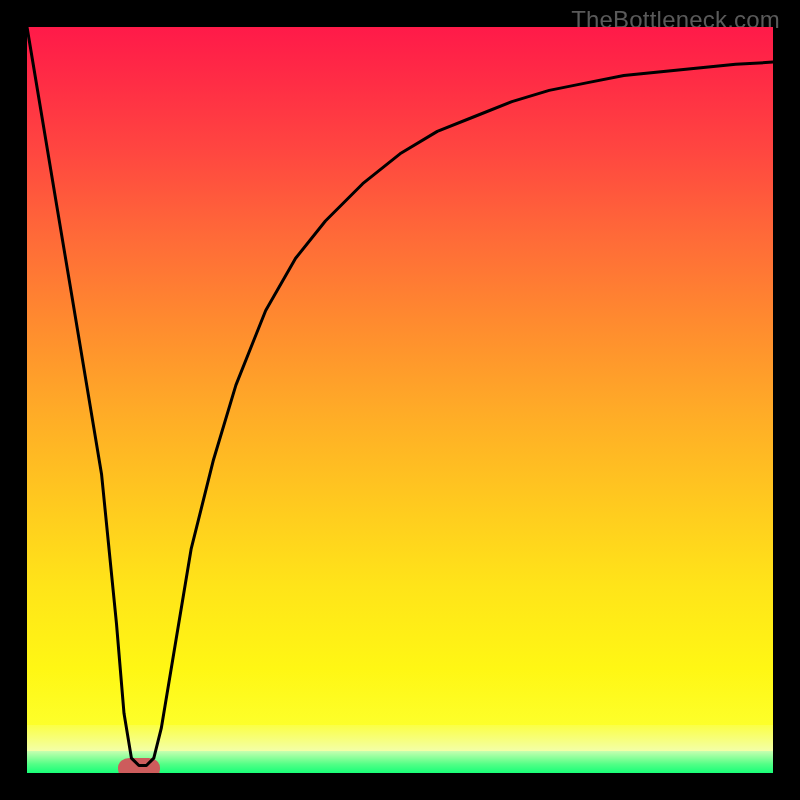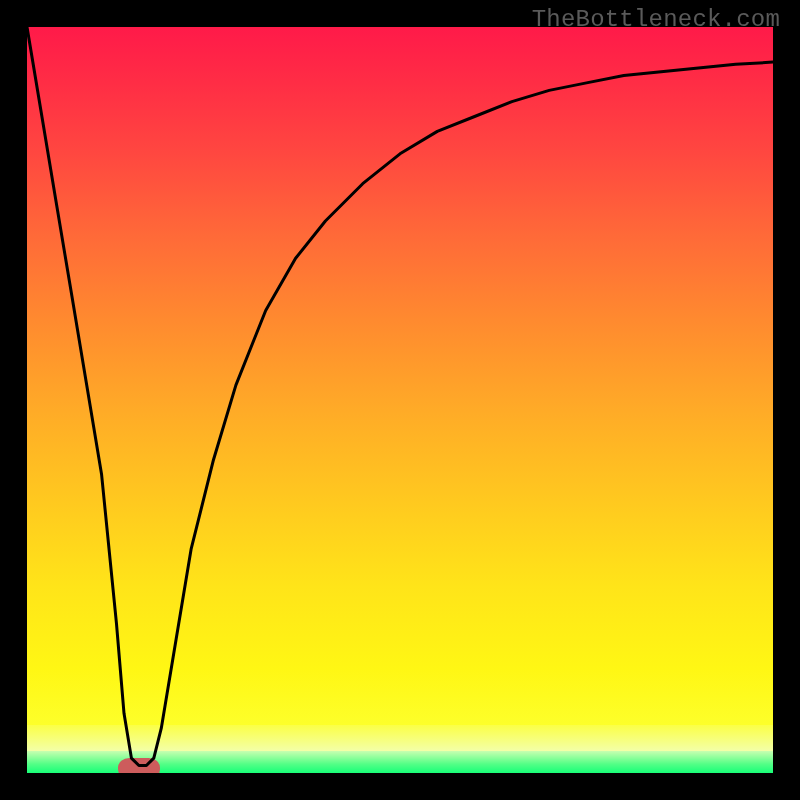--- a/index.html
+++ b/index.html
@@ -7,21 +7,21 @@
   .frame {
     position: relative;
     width: 800px;
     height: 800px;
     background: #000;
   }
   .watermark {
     position: absolute;
     top: 6px;
     right: 20px;
-    font-family: Liberation Mono, monospace;
+    font-family: Liberation Sans, sans-serif;
     font-size: 24px;
     color: #5a5a5a;
     font-weight: 400;
     letter-spacing: 0.2px;
     text-align: right;
   }
   .plot {
     position: absolute;
     left: 27px;
     top: 27px;

